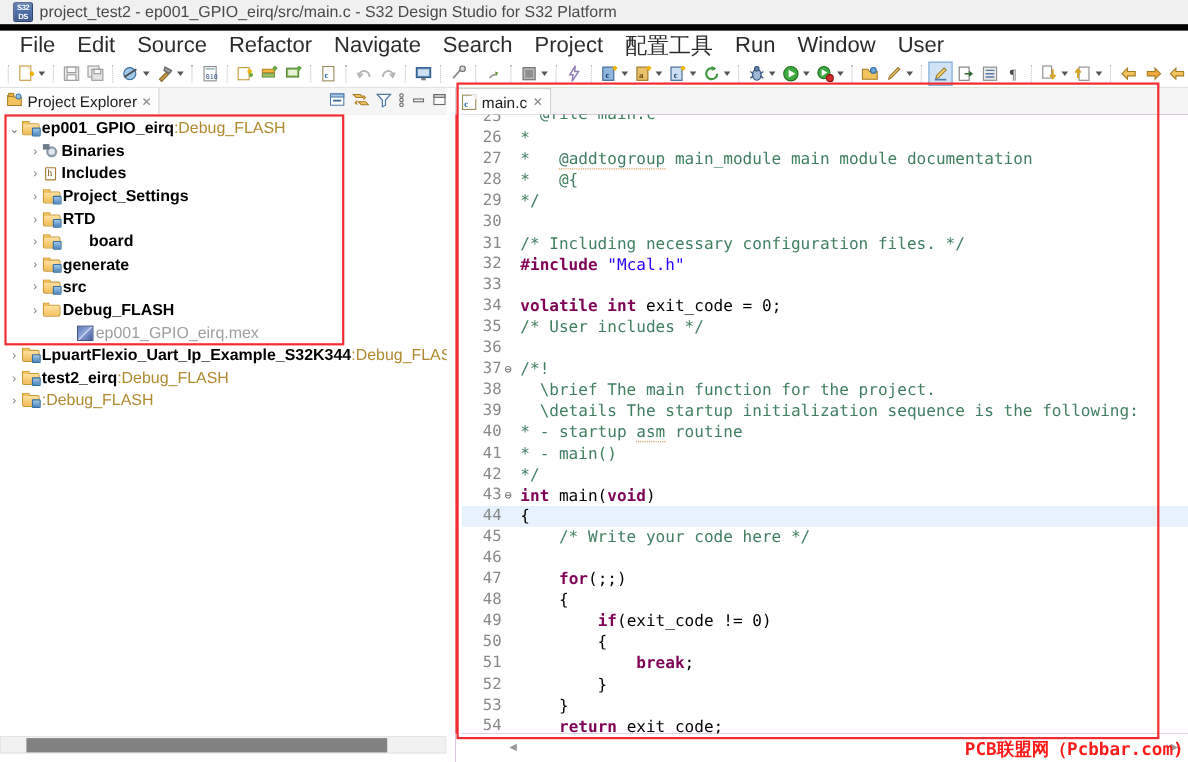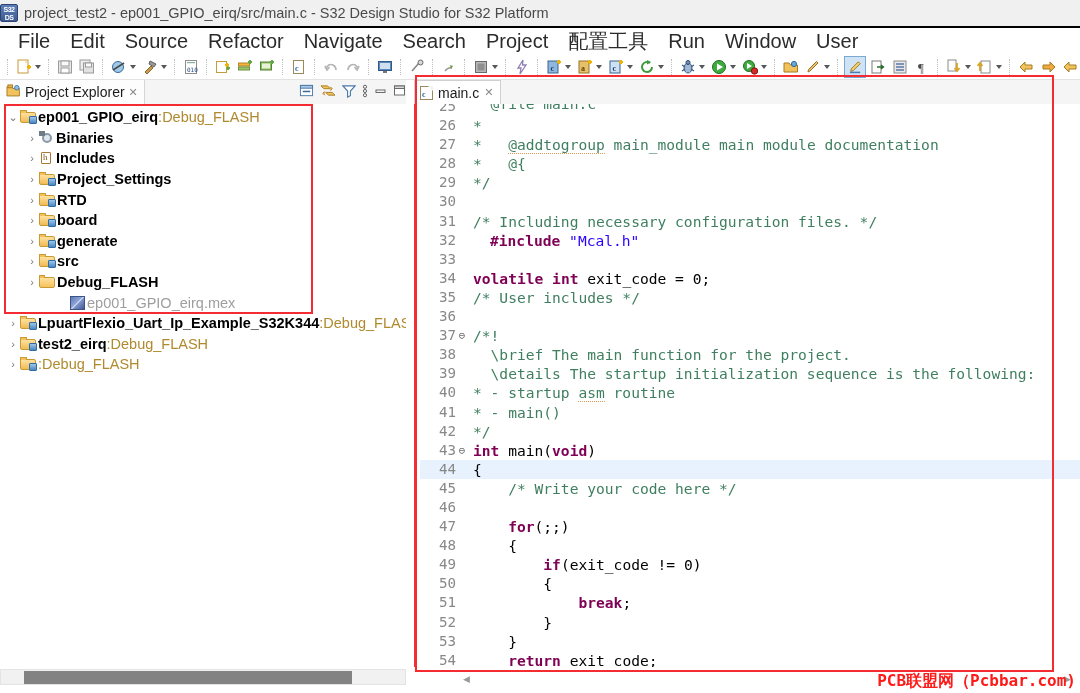--- a/index.html
+++ b/index.html
@@ -7,22 +7,22 @@
     width:1080px;height:693px;overflow:hidden;
     background:#ffffff;
     font-family:"Liberation Sans",sans-serif;
     font-size:13px;color:#000;
     -webkit-font-smoothing:antialiased;
   }
   #app{position:relative;width:1080px;height:693px;}
 
   
   .titlebar{
-    height:28px;background:#f0f0f0;border-bottom:2px solid #000000;
-    display:flex;align-items:center;padding-left:0;box-sizing:border-box;
+    height:28px;background:#f0f0f0;border-bottom:6px solid #000000;
+    display:flex;align-items:center;padding-left:12px;box-sizing:border-box;
   }
   .tb-icon{
     width:18px;height:18px;border-radius:2px;margin-right:6px;flex:none;
     background:linear-gradient(#5d7fb8,#3c5a90);
     border:1px solid #2d4473;
     color:#fff;font-size:7px;line-height:8px;text-align:center;
     font-family:"Liberation Sans",sans-serif;font-weight:bold;
     padding-top:1px;box-sizing:border-box;letter-spacing:-.5px;
   }
   .tb-icon i{display:block;font-style:normal;}
@@ -202,21 +202,21 @@
   }
   .bar-col{
     width:8px;flex:none;position:relative;
   }
   .ctext{flex:1;padding-left:5px;color:#000;}
 
   
   .cmt{color:#3f7f5f;}
   .kw{color:#7f0055;font-weight:bold;}
   .str{color:#2a00ff;}
-  .pp{color:#7f0055;font-weight:bold;margin-left:17px;}
+  .pp{color:#7f0055;font-weight:bold;}
   .num{color:#000;}
   .spell{border-bottom:1px dotted #e09a5a;}
 
   
   .ed-leftstrip{
     position:absolute;left:0;top:24px;bottom:26px;width:6px;background:#ffffff;
   }
   .ed-redline{
     position:absolute;left:0;top:0;width:2px;bottom:0;background:#ef3434;
   }
@@ -611,21 +611,21 @@
               <span class="fold src">
                 <span class="badge"></span>
               </span>
               <span class="tlabel" style="font-weight: bold;">RTD</span>
             </div>
             <div class="trow" style="padding-left: 25px;">
               <span class="twist">›</span>
               <span class="fold src">
                 <span class="badge"></span>
               </span>
-              <span class="tlabel" style="font-weight: bold;">board</span>
+              <span class="tlabel" style="font-weight: bold; margin-left: 24px;">board</span>
             </div>
             <div class="trow" style="padding-left: 25px;">
               <span class="twist">›</span>
               <span class="fold src">
                 <span class="badge"></span>
               </span>
               <span class="tlabel" style="font-weight: bold;">generate</span>
             </div>
             <div class="trow" style="padding-left: 25px;">
               <span class="twist">›</span>

